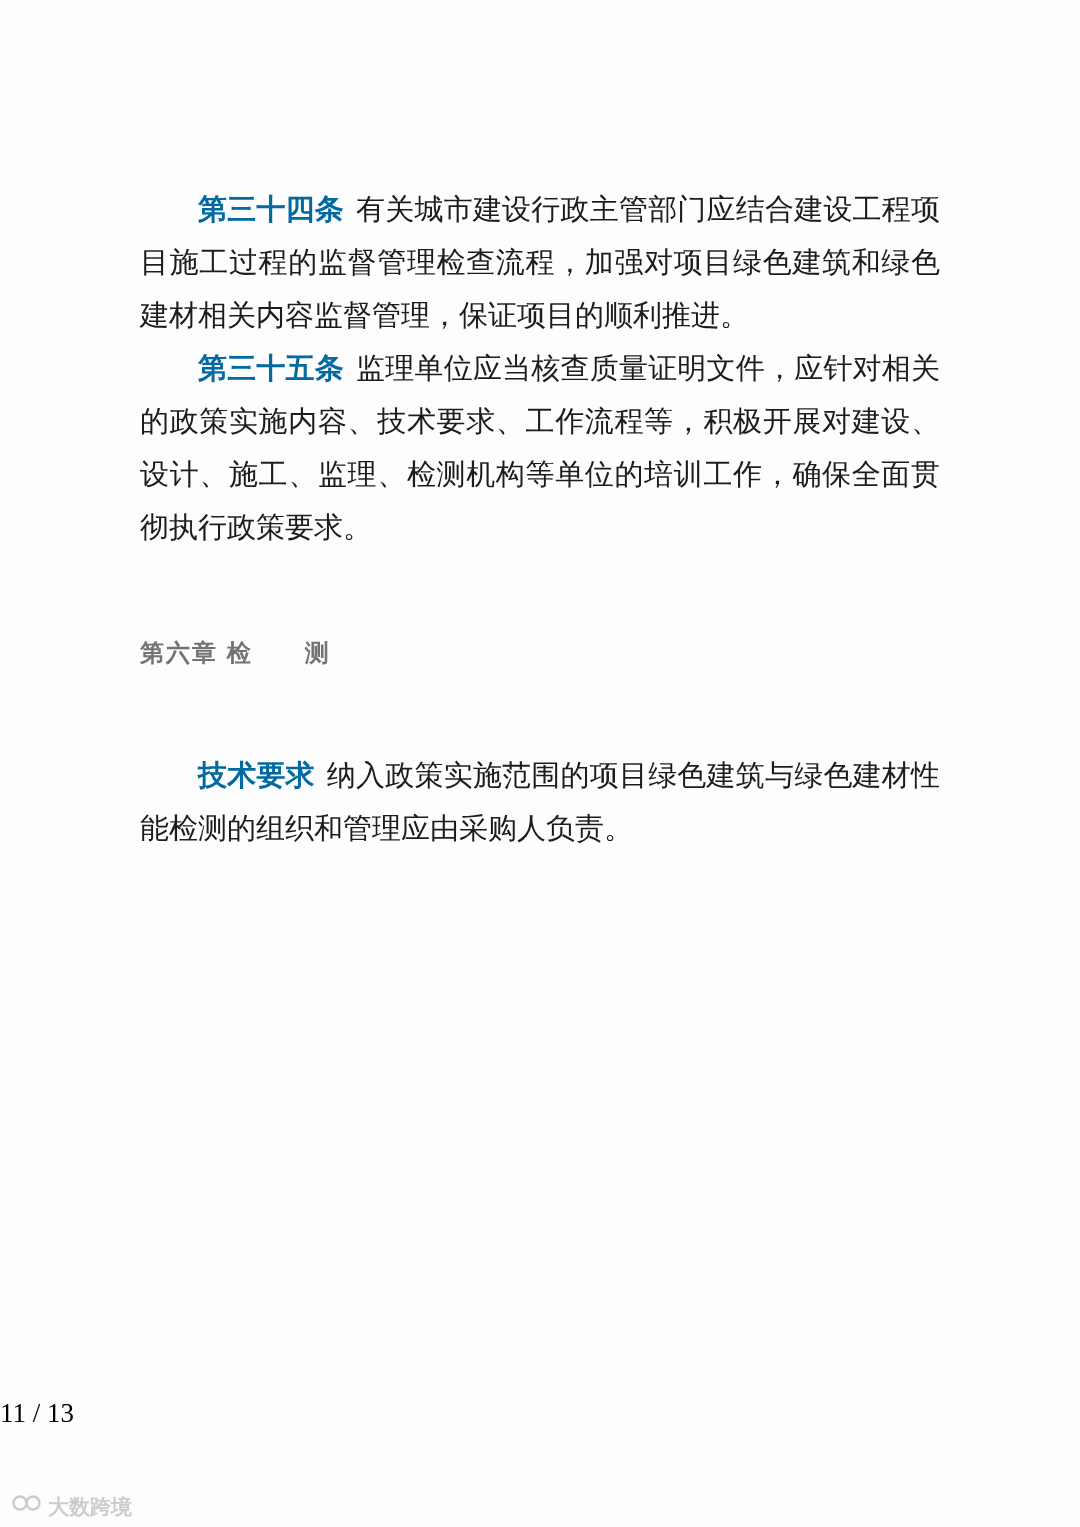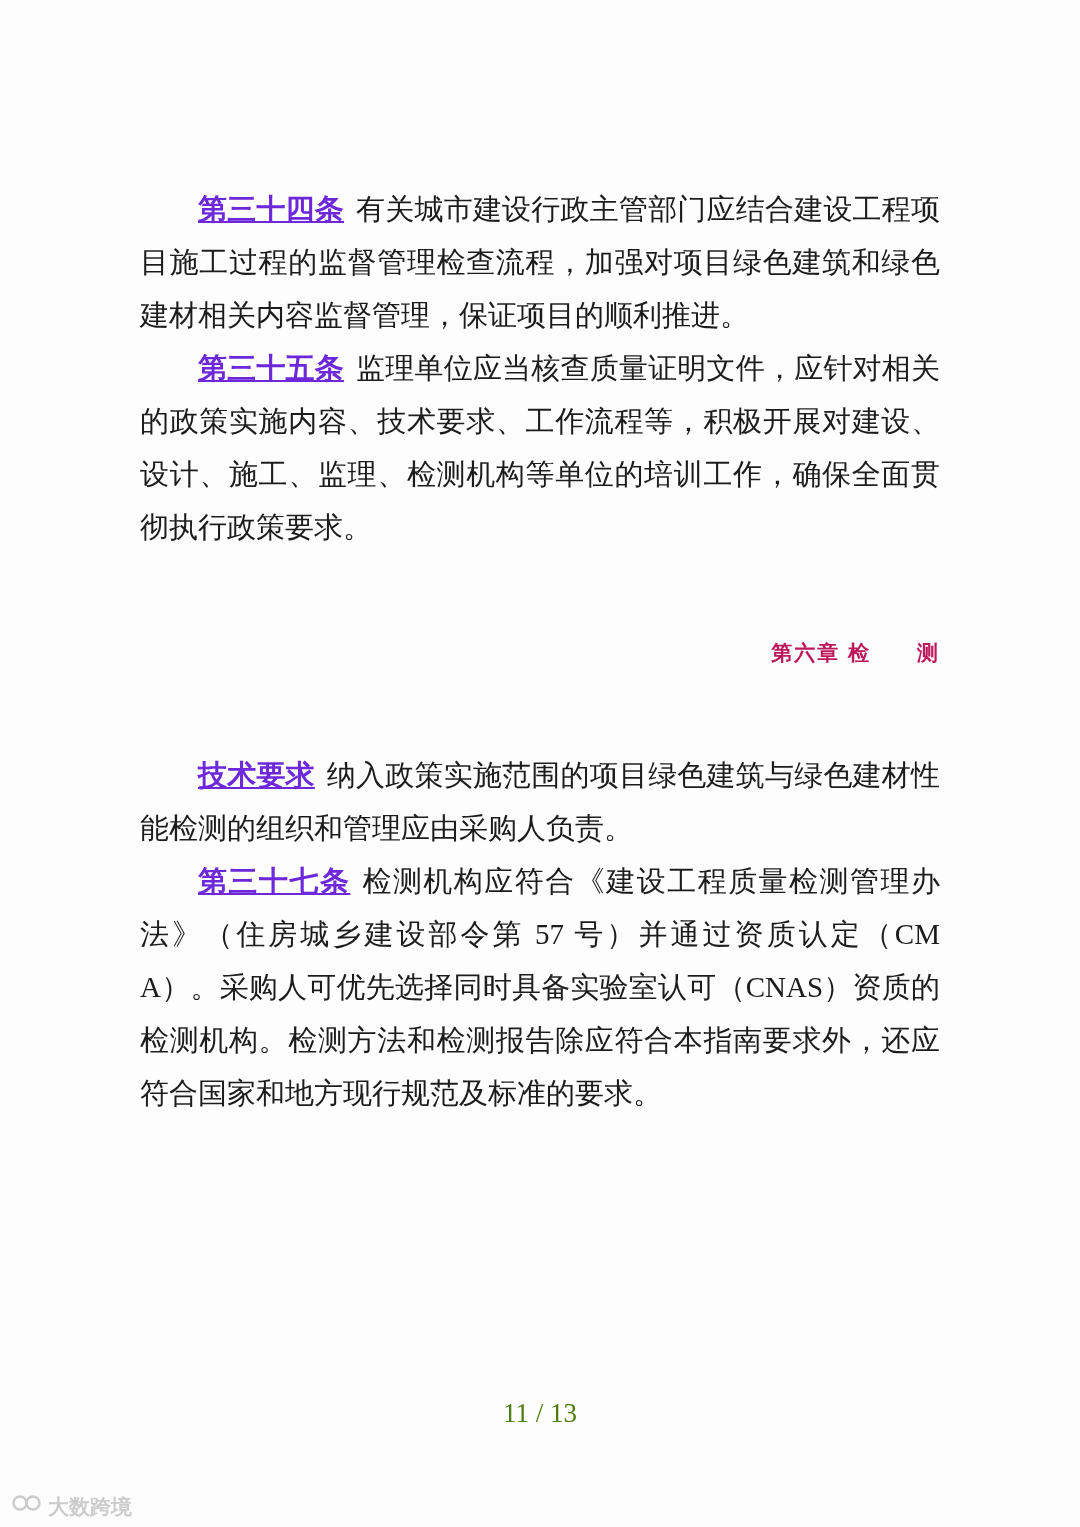--- a/index.html
+++ b/index.html
@@ -25,41 +25,39 @@
     font-size: 29px;
     line-height: 53px;
     text-align: justify;
     text-indent: 58px;
     word-break: break-all;
   }
   .para-label {
     font-family: "Liberation Sans", sans-serif;
     font-weight: 700;
     margin-right: 12px;
-    color: #6d28d9;
-    text-decoration: underline;
+    color: #0369a1;
   }
   .chapter-heading {
     margin: 72px 0 70px 0;
-    text-align: right;
+    text-align: left;
     font-family: "Liberation Sans", sans-serif;
     font-weight: 700;
-    font-size: 21px;
+    font-size: 24px;
     line-height: 53px;
-    color: #be185d;
+    color: #737373;
     letter-spacing: 2px;
   }
   .page-number {
     position: absolute;
     left: 0;
     right: 0;
     top: 1398px;
-    text-align: center;
     font-size: 27px;
-    color: #4d7c0f;
+    color: #000000;
   }
   .watermark {
     position: absolute;
     left: 12px;
     bottom: 6px;
     display: flex;
     gap: 6px;
     color: #c7c7c7;
     opacity: 0.9;
     font-family: "Liberation Sans", sans-serif;
@@ -78,21 +76,20 @@
   <div class="content">
 
     <p class="para"><span class="para-label">第三十四条</span><span>有关城市建设行政主管部门应结合建设工程项目施工过程的监督管理检查流程，加强对项目绿色建筑和绿色建材相关内容监督管理，保证项目的顺利推进。</span></p>
 
     <p class="para"><span class="para-label">第三十五条</span><span>监理单位应当核查质量证明文件，应针对相关的政策实施内容、技术要求、工作流程等，积极开展对建设、设计、施工、监理、检测机构等单位的培训工作，确保全面贯彻执行政策要求。</span></p>
 
     <h2 class="chapter-heading">第六章 检　　测</h2>
 
     <p class="para"><span class="para-label">技术要求</span><span>纳入政策实施范围的项目绿色建筑与绿色建材性能检测的组织和管理应由采购人负责。</span></p>
 
-    <p class="para"><span class="para-label">第三十七条</span><span>检测机构应符合《建设工程质量检测管理办法》（住房城乡建设部令第 57 号）并通过资质认定（CMA）。采购人可优先选择同时具备实验室认可（CNAS）资质的检测机构。检测方法和检测报告除应符合本指南要求外，还应符合国家和地方现行规范及标准的要求。</span></p>
 
 
 
   </div>
 
   <div class="page-number">11 / 13</div>
 
   <div class="watermark">
     <span>
       <svg width="30" height="20" viewBox="0 0 30 20" xmlns="http://www.w3.org/2000/svg">

